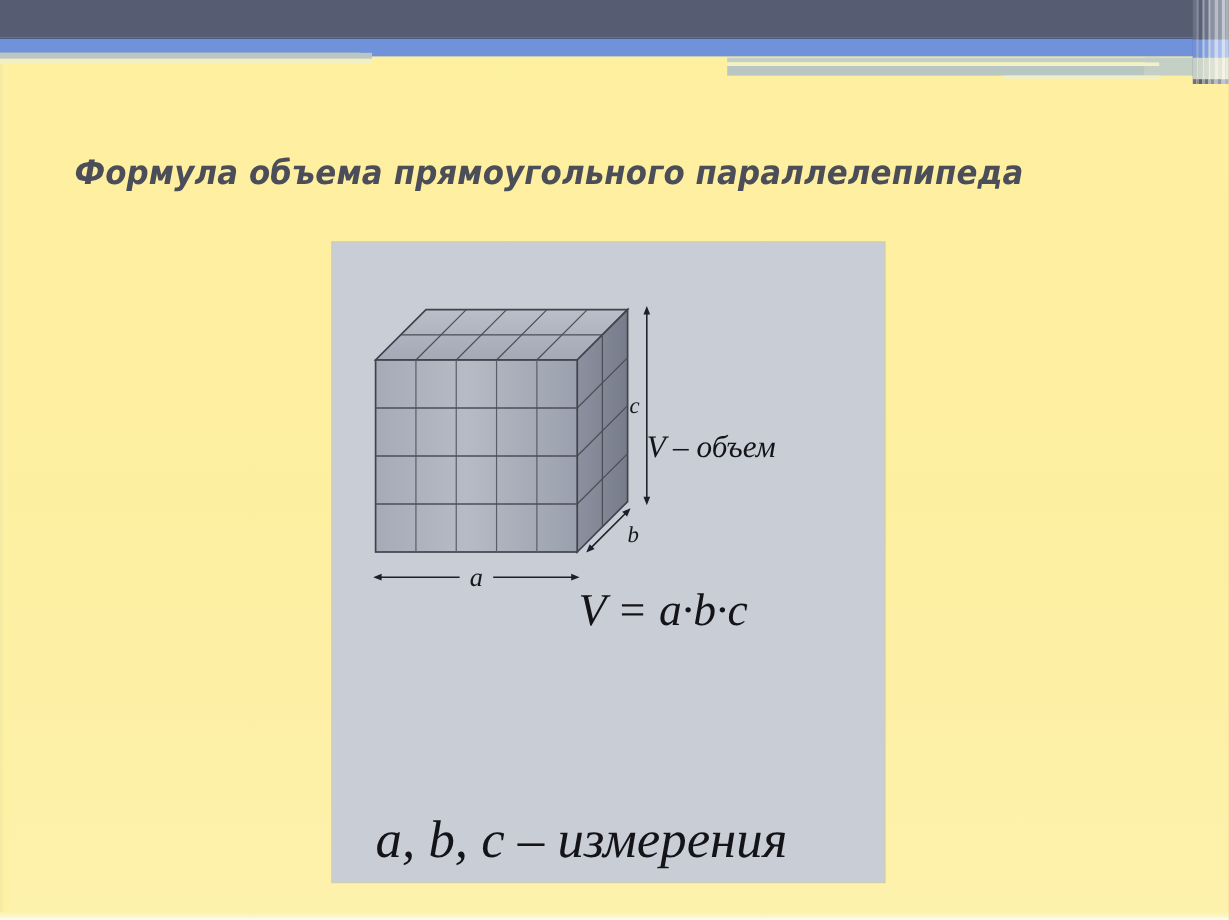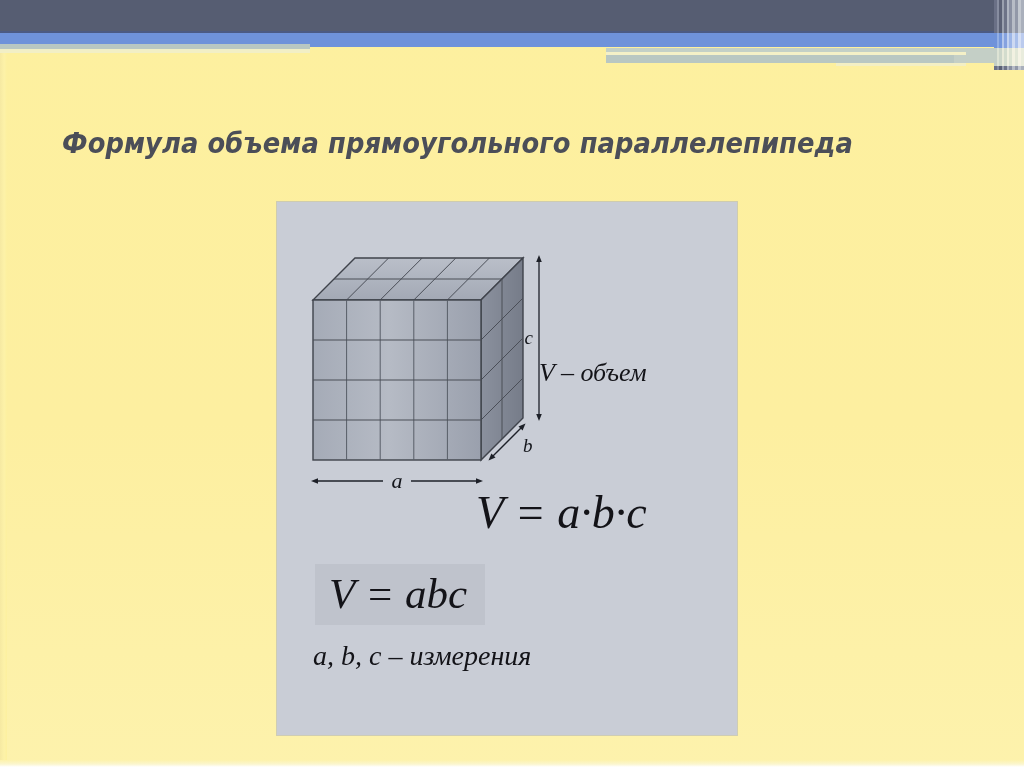--- a/index.html
+++ b/index.html
@@ -144,36 +144,36 @@
     color: #131318;
     white-space: nowrap;
     line-height: 1;
   }
   .math-vobem {
     left: 262px;
     top: 158px;
     font-size: 26px;
   }
   .math-vabc {
-    left: 199px;
+    left: 205px;
     top: 288px;
-    font-size: 46px;
+    font-size: 38px;
     text-align: center;
   }
   .math-vabc-boxed {
     left: 38px;
     top: 362px;
     font-size: 43px;
     background: #bfc3cc;
     padding: 8px 18px 10px 14px;
   }
   .math-izmereniya {
     left: 36px;
-    top: 440px;
-    font-size: 28px;
+    top: 476px;
+    font-size: 44px;
   }
 
   
 </style>
 </head>
 <body>
 
 <div id="slide">
 
   <div class="bg-yellow"></div>
@@ -296,20 +296,19 @@
         <polygon points="182,241 175,238.2 175,243.8" fill="#1d2028"></polygon>
         <rect x="82" y="230" width="28" height="22" fill="#c9cdd6"></rect>
         <text x="96" y="248" text-anchor="middle" font-family="Liberation Serif, DejaVu Serif, serif" font-style="italic" font-size="22" fill="#14161c">a</text>
       </svg>
     </div>
 
     <div class="math math-vobem">V – объем</div>
 
     <div class="math math-vabc">V = a·b·c</div>
 
-    <div class="math math-vabc-boxed">V = abc</div>
 
     <div class="math math-izmereniya">a, b, c – измерения</div>
 
   </div>
 
   <div class="bg-edge-bottom"></div>
 </div>
 
 </body></html>

